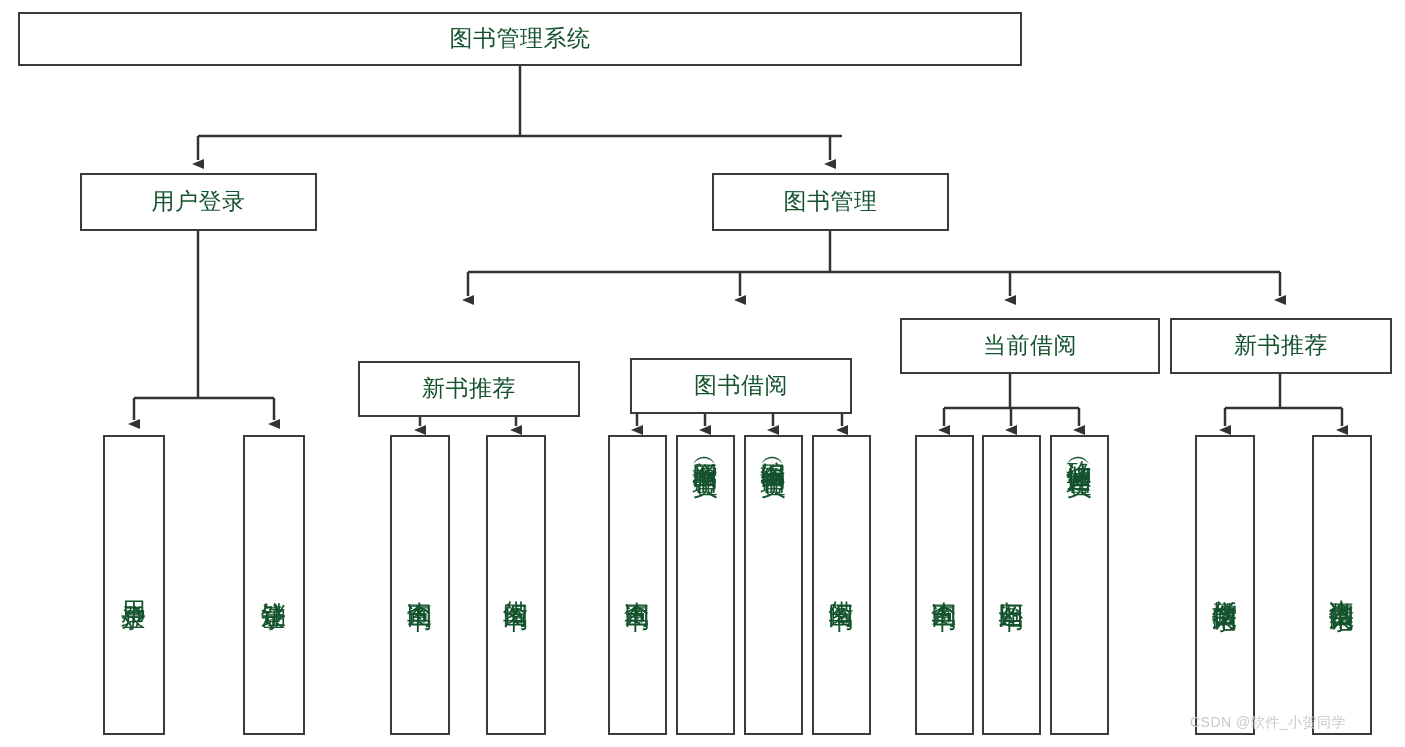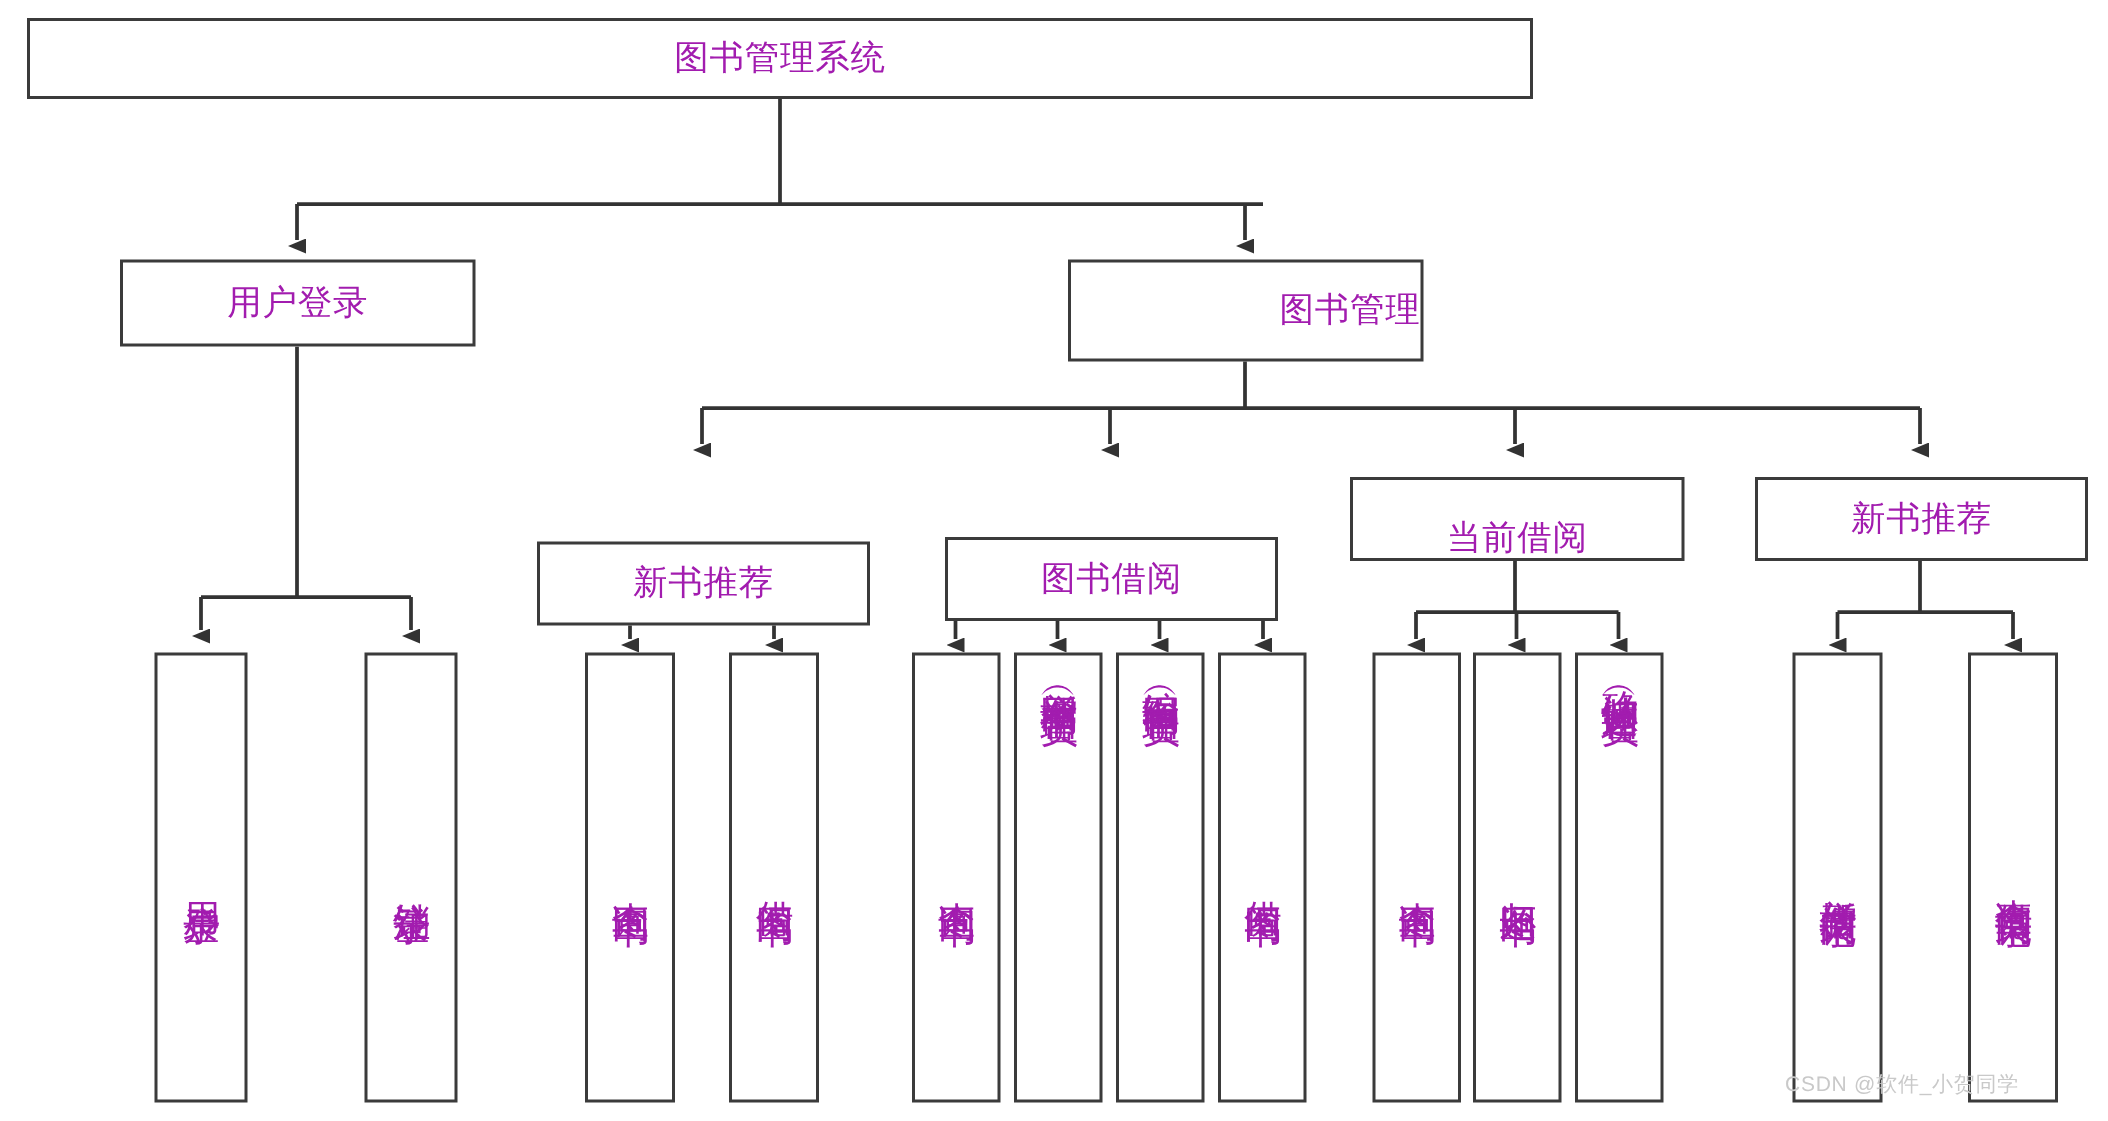--- a/index.html
+++ b/index.html
@@ -28,21 +28,21 @@
   .node {
     position: absolute;
     box-sizing: border-box;
     background: #ffffff;
     border: 2px solid #3b3b3b;
     display: flex;
     align-items: center;
     justify-content: center;
   }
   .node .label {
-    color: #a21caf;
+    color: #14532d;
     line-height: 1.12;
     white-space: nowrap;
   }
   .node.horizontal .label {
     font-size: 23px;
     letter-spacing: 0.5px;
   }
   .node.vertical {
     align-items: flex-start;
     padding-top: 4px;
@@ -122,31 +122,31 @@
     </g>
   </svg>
 
   <div class="node horizontal" style="left:18px; top:12px; width:1004px; height:54px;">
     <span class="label">图书管理系统</span>
   </div>
 
   <div class="node horizontal" style="left:80px; top:173px; width:237px; height:58px;">
     <span class="label">用户登录</span>
   </div>
-  <div class="node horizontal" style="left:712px; top:173px; width:237px; height:68px;justify-content:flex-end;">
+  <div class="node horizontal" style="left:712px; top:173px; width:237px; height:58px;">
     <span class="label">图书管理</span>
   </div>
 
   <div class="node horizontal" style="left:358px; top:318px; width:222px; height:56px;margin-top:43px;">
     <span class="label">新书推荐</span>
   </div>
   <div class="node horizontal" style="left:630px; top:318px; width:222px; height:56px;margin-top:40px;">
     <span class="label">图书借阅</span>
   </div>
-  <div class="node horizontal" style="left:900px; top:318px; width:223px; height:56px;align-items:flex-end;">
+  <div class="node horizontal" style="left:900px; top:318px; width:260px; height:56px;">
     <span class="label">当前借阅</span>
   </div>
   <div class="node horizontal" style="left:1170px; top:318px; width:222px; height:56px;">
     <span class="label">新书推荐</span>
   </div>
 
   <div class="node vertical centered" style="left:103px; top:435px; width:62px; height:300px;">
     <span class="label">用户登录</span>
   </div>
   <div class="node vertical centered" style="left:243px; top:435px; width:62px; height:300px;">

